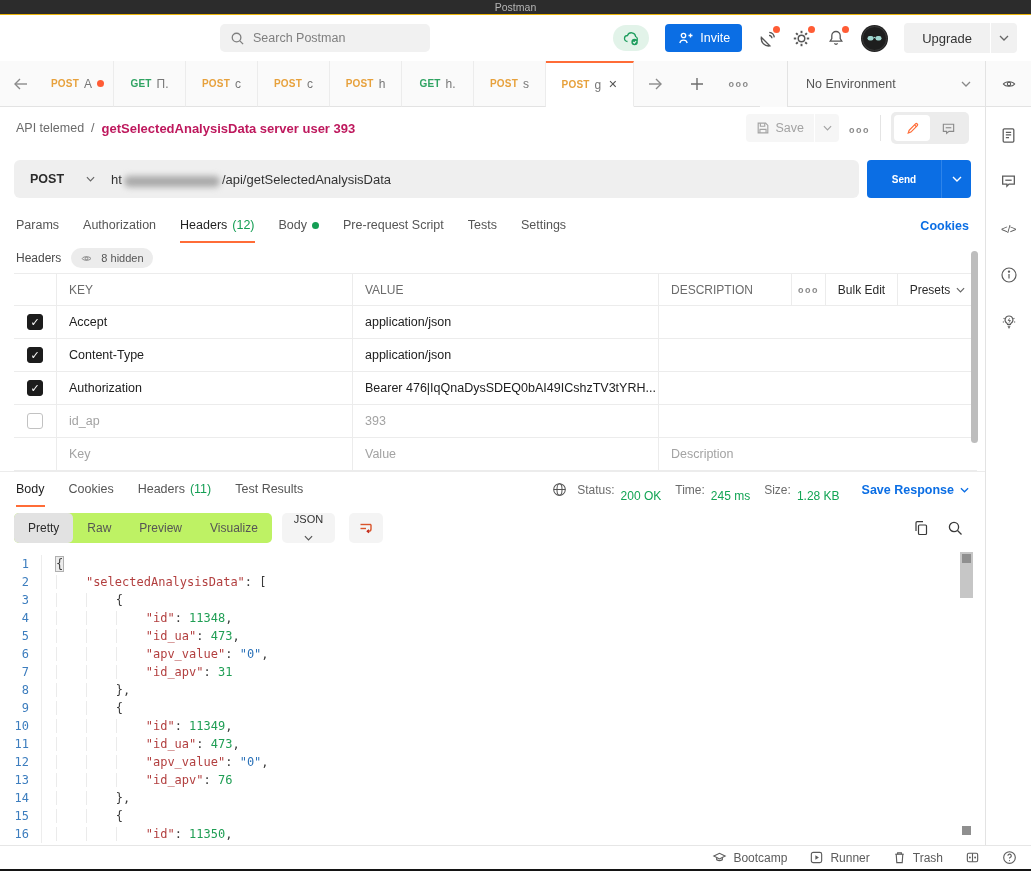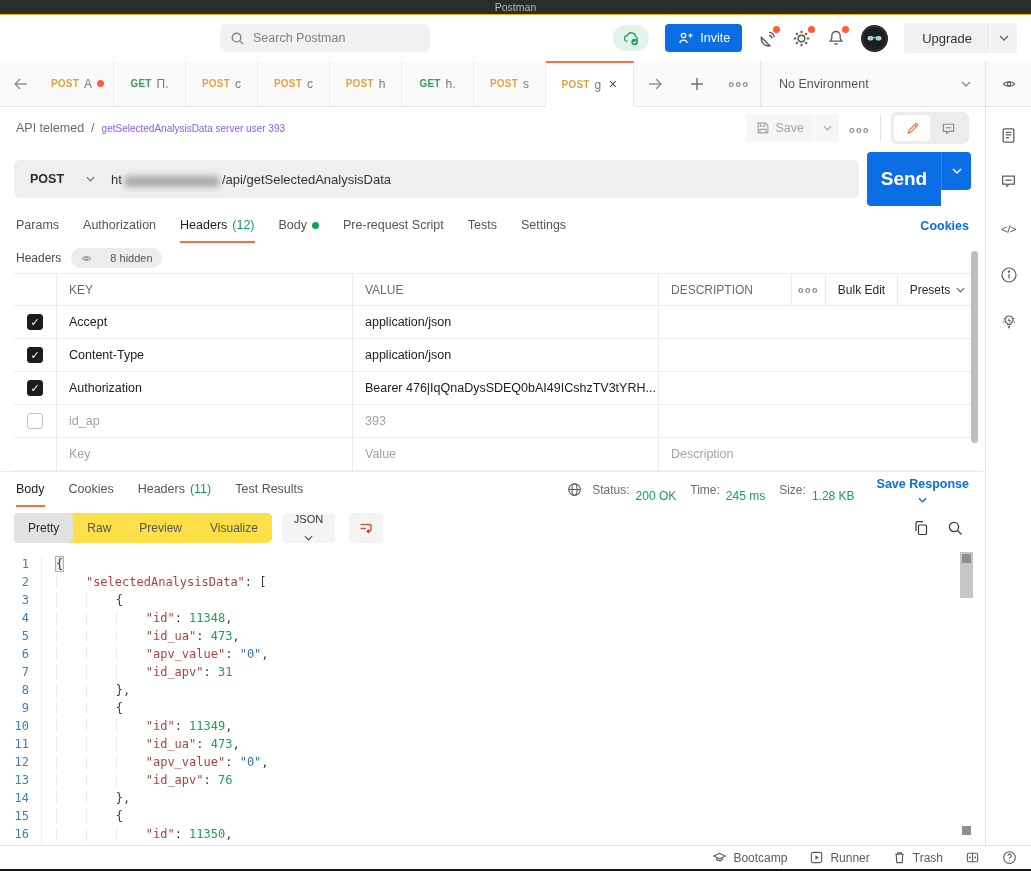--- a/index.html
+++ b/index.html
@@ -41,69 +41,69 @@
     justify-content:center; gap:5px; font-size:12px; color:#777; cursor:default; }
   .tab:first-of-type { border-left:1px solid #ececec; }
   .tab .method { font-size:10px; font-weight:bold; letter-spacing:.2px; }
   .m-post { color:#e7a13c; } .m-get { color:#2fa362; }
   .tab.active { width:88px; background:#fff; border-top:2px solid #ff6c37; border-bottom:1px solid #fff; }
   .unsaved-dot { width:7px; height:7px; border-radius:50%; background:#ff5c35; }
   .close-x { color:#555; font-size:11px; margin-left:2px; }
   .close-x::after { content:"✕"; }
   .more-dots::after { content:"ooo"; font-size:9px; font-weight:bold; letter-spacing:1.5px; color:#8a8a8a; }
   .env-area { flex:1; border-left:1px solid #e3e3e3; display:flex; align-items:center;
-    padding:0 14px 0 18px; font-size:12.5px; color:#555; }
+    padding:0 14px 0 18px; font-size:12.5px; color:#555;margin-left:27px; }
   .env-caret { margin-left:auto; }
   .eye-cell { width:46px; border-left:1px solid #e3e3e3; display:flex; align-items:center; justify-content:center; }
 
   
   .main { display:flex; height:738px; }
   .content { width:985px; display:flex; flex-direction:column; position:relative; }
   .sidebar { width:46px; border-left:1px solid #e3e3e3; display:flex; flex-direction:column;
     align-items:center; padding-top:20px; gap:29px; }
   .code-glyph::after { content:"</>"; font-size:11.5px; color:#5c5c5c; letter-spacing:-.5px; }
 
   .crumb-row { height:42px; display:flex; align-items:center; padding:0 16px; }
   .crumb-collection, .crumb-sep { font-size:12.5px; color:#6b6b6b; }
   .crumb-sep { margin:0 7px; }
-  .crumb-name { font-size:10px; font-weight:normal; color:#8b5cf6; }
+  .crumb-name { font-size:13px; font-weight:bold; color:#be185d; }
   .crumb-right { margin-left:auto; display:flex; align-items:center; gap:10px; }
   .save-btn { display:flex; }
   .save-main { height:28px; display:flex; align-items:center; gap:6px; padding:0 10px;
     background:#f6f6f6; border-radius:4px 0 0 4px; color:#a3a3a3; font-size:12.5px; }
   .save-caret { height:28px; width:24px; background:#f6f6f6; border-radius:0 4px 4px 0;
     margin-left:1px; display:flex; align-items:center; justify-content:center; }
   .vdiv { width:1px; height:26px; background:#e4e4e4; }
   .seg-ctl { background:#ececec; border-radius:5px; padding:3px; display:flex; }
   .seg { width:36px; height:26px; border-radius:4px; display:flex; align-items:center; justify-content:center; }
   .seg.sel { background:#fff; }
 
   .url-row { height:60px; display:flex; align-items:center; padding:0 14px; gap:8px; }
   .url-box { flex:1; height:38px; background:#efefef; border-radius:6px; display:flex; align-items:center; }
   .method-select { display:flex; align-items:center; gap:22px; padding:0 16px;
     font-size:12.5px; font-weight:bold; color:#2b2b2b; }
   .url-text { font-size:13px; color:#333; display:flex; align-items:flex-end; }
   .blur-chunk { display:inline-block; width:96px; height:11px; border-radius:5px;
     background:#a8a8a8; filter:blur(3px); margin:0 2px; }
   .send-btn { display:flex; }
-  .send-main { width:74px; height:54px; background:#0b6ee4; color:#fff; font-size:19px; font-weight:bold;
+  .send-main { width:74px; height:38px; background:#0b6ee4; color:#fff; font-size:10px; font-weight:bold;
     display:flex; align-items:center; justify-content:center; border-radius:4px 0 0 4px; }
   .send-caret { width:30px; height:38px; background:#0b6ee4; border-left:1px solid #2d84ea;
     border-radius:0 4px 4px 0; display:flex; align-items:center; justify-content:center; }
 
   .reqtabs { height:34px; display:flex; align-items:center; padding:0 16px; gap:24px; font-size:12.5px; color:#555; }
   .rtab { height:34px; display:flex; align-items:center; gap:5px; border-bottom:2px solid transparent; }
   .rtab.active { color:#1f1f1f; border-bottom-color:#ff6c37; }
   .rtab .count { color:#149e54; }
   .bodydot { width:7px; height:7px; border-radius:50%; background:#149e54; }
   .cookies-link { margin-left:auto; color:#0b6ee4; font-weight:bold; font-size:12.5px; }
 
   .hdrmeta { height:30px; display:flex; align-items:center; gap:10px; padding:0 16px; font-size:12px; color:#4c4c4c; }
   .hidden-badge { background:#ececec; border-radius:10px; height:20px; display:flex;
-    align-items:center; gap:17px; padding:0 9px; font-size:11px; color:#555; }
+    align-items:center; gap:8px; padding:0 9px; font-size:11px; color:#555; }
 
   .htable { margin-left:14px; width:963px; border-top:1px solid #ececec; font-size:12.5px; }
   .hrow { display:grid; grid-template-columns:42px 296px 306px 133px 34px 72px 80px;
     height:33px; align-items:center; border-bottom:1px solid #ececec; }
   .hrow.head { height:32px; color:#6b6b6b; font-size:12px; }
   .cell { padding-left:12px; overflow:hidden; white-space:nowrap; height:100%; display:flex; align-items:center; }
   .bl { border-left:1px solid #ececec; }
   .cell-cb { display:flex; align-items:center; justify-content:center; height:100%; }
   .cbx { width:16px; height:16px; border-radius:3px; border:1.5px solid #c2c2c2; background:#fff;
     display:flex; align-items:center; justify-content:center; }
@@ -114,24 +114,24 @@
   .ctrl { display:flex; align-items:center; justify-content:center; height:100%; font-size:12px; color:#2b2b2b; gap:6px; }
 
   .vscroll1 { position:absolute; left:971px; top:144px; width:7px; height:192px;
     background:#bdbdbd; border-radius:4px; }
 
   .resp-section { border-top:1px solid #ececec; }
   .resptabs { height:35px; display:flex; align-items:center; padding:0 16px; gap:24px; font-size:12.5px; color:#555; }
   .resp-meta { margin-left:auto; display:flex; align-items:center; gap:6px; font-size:12px; }
   .meta-label { color:#6b6b6b; }
   .meta-val { color:#12a454; margin-right:8px;margin-top:12px; }
-  .save-resp { color:#0b6ee4; font-weight:bold; font-size:12.5px; display:flex; gap:6px; align-items:center; margin-left:8px;flex-direction:column; }
+  .save-resp { color:#0b6ee4; font-weight:bold; font-size:12.5px; display:flex; gap:6px; align-items:center; margin-left:8px; }
 
   .viewbar { height:42px; display:flex; align-items:center; padding:0 14px; gap:10px; }
-  .vgroup { background:#fde047; border-radius:5px; display:flex; }
+  .vgroup { background:#bef264; border-radius:5px; display:flex; }
   .vtab { height:30px; padding:0 14px; display:flex; align-items:center; font-size:12px; color:#555; border-radius:5px; }
   .vtab.active { background:#e2e2e2; color:#2b2b2b; }
   .json-dd { height:30px; background:#f4f4f4; border-radius:5px; display:flex; align-items:center;
     gap:10px; padding:0 12px; font-size:11px; color:#333;flex-direction:column; }
   .wrap-btn { height:30px; width:34px; background:#f4f4f4; border-radius:5px;
     display:flex; align-items:center; justify-content:center; margin-left:4px; }
   .view-right { margin-left:auto; display:flex; align-items:center; gap:18px; padding-right:8px; }
 
   .code-area { flex:1; position:relative; font-family:"DejaVu Sans Mono", monospace;
     font-size:12px; line-height:18px; padding-top:6px; overflow:hidden; }

